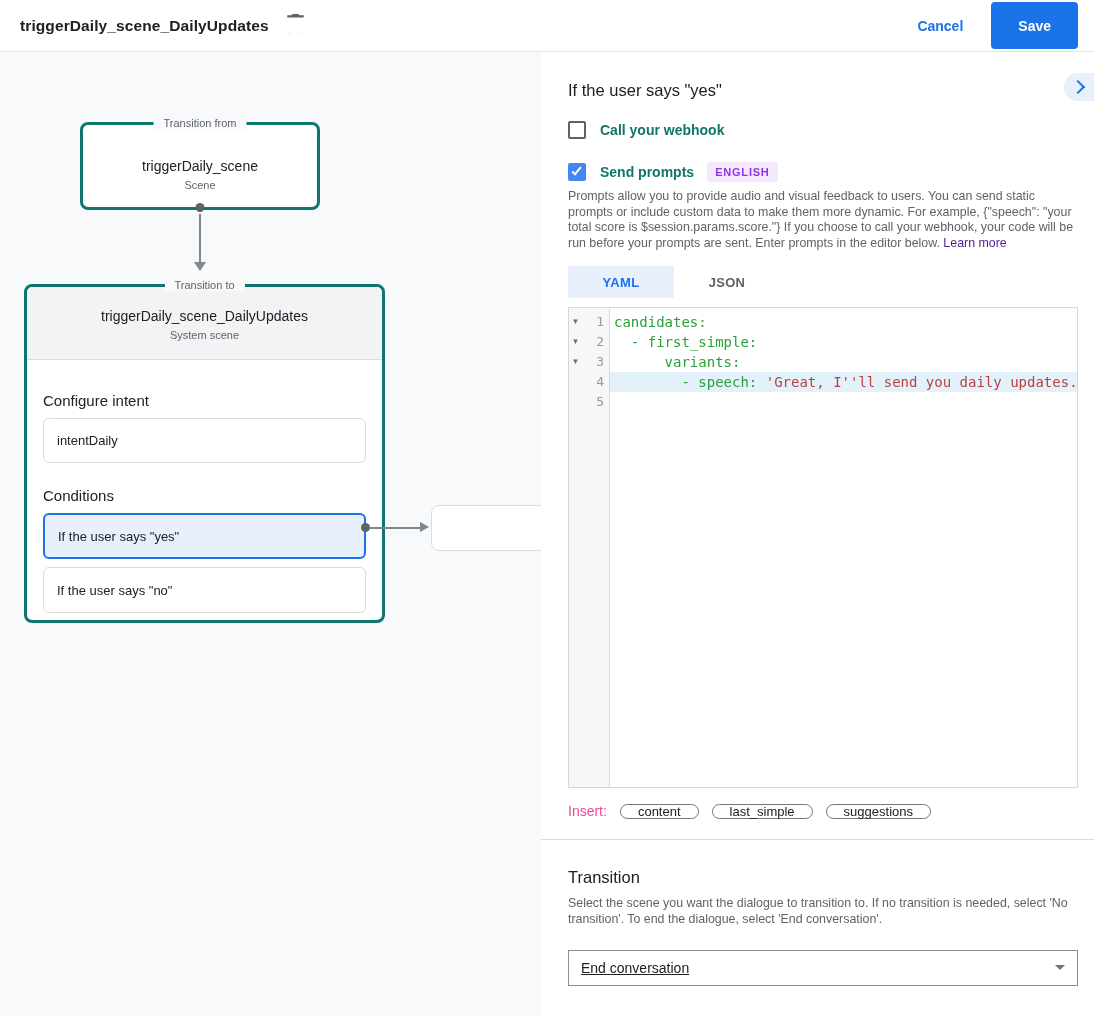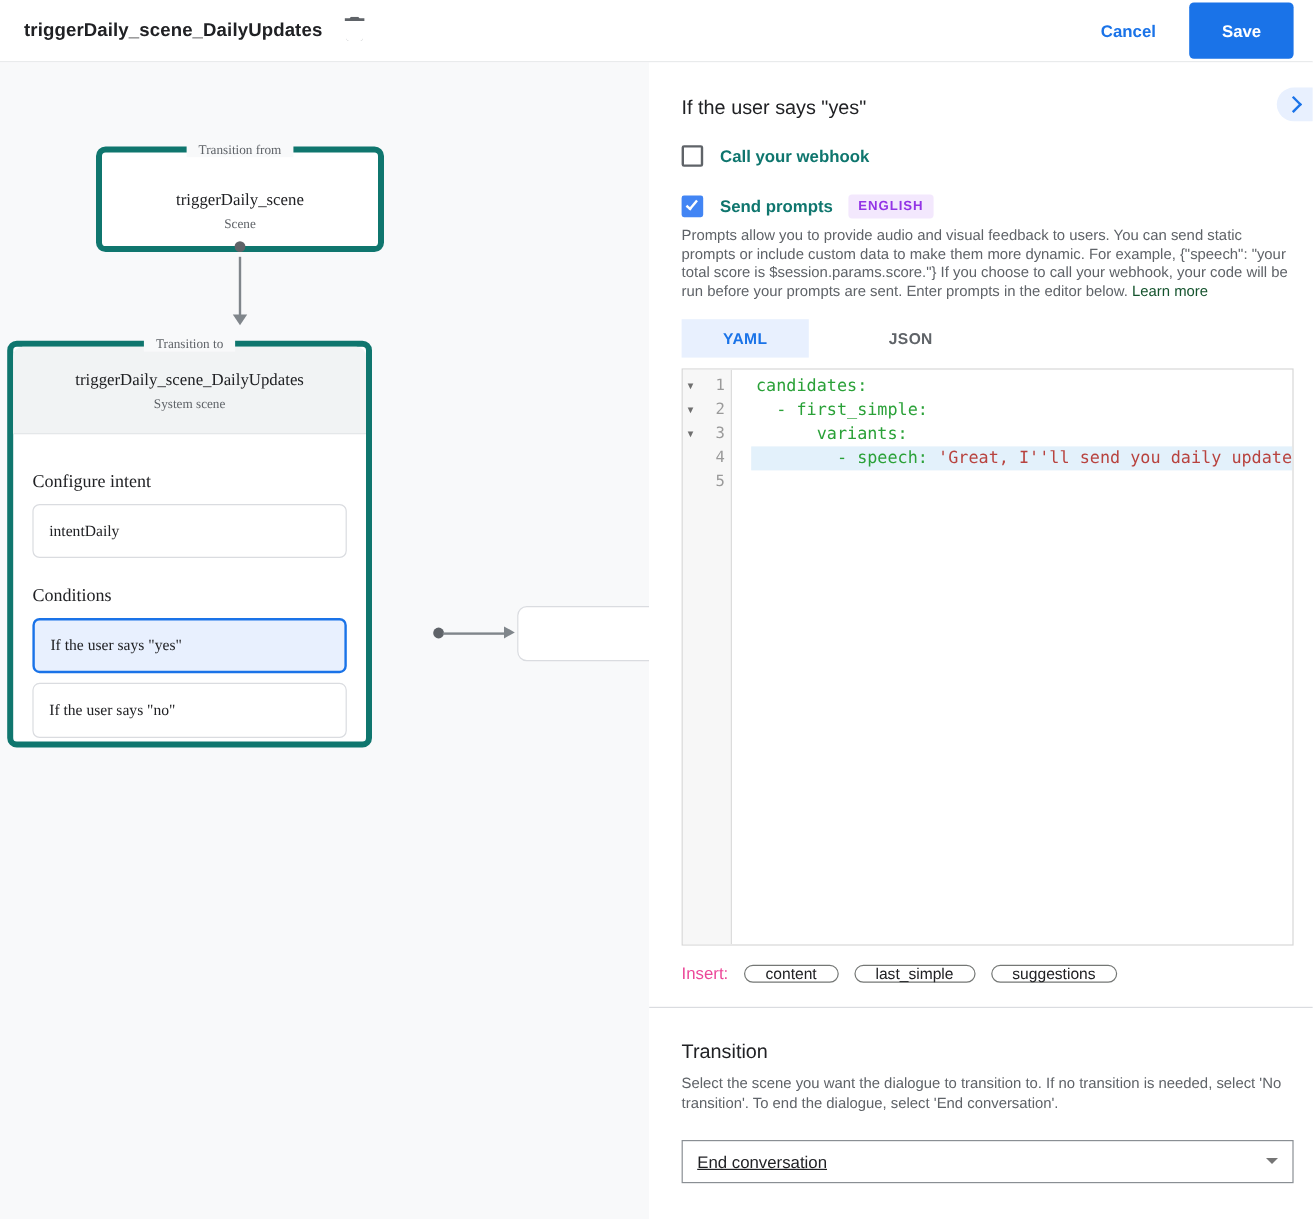--- a/index.html
+++ b/index.html
@@ -16,33 +16,33 @@
     font-family:inherit; margin-right:28px; cursor:pointer; }
   .save-btn { background:#1a73e8; color:#fff; border:none; border-radius:4px; height:47px;
     padding:0 27px; font-size:14px; font-weight:600; font-family:inherit; cursor:pointer; }
 
   
   .main { display:flex; height:964px; }
   .canvas { width:541px; background:#f8f9fa; position:relative; overflow:hidden; flex:none; }
   .panel { flex:1; background:#fff; position:relative; padding:29px 16px 0 27px; }
 
   
-  .node { position:absolute; background:#fff; border:5px solid #0f766e; border-radius:8px;font-family:Liberation Serif, serif; }
+  .node { position:absolute; background:#fff; border:3px solid #0f766e; border-radius:8px; }
   .node-legend { position:absolute; top:-8px; left:50%; transform:translateX(-50%);
     background:#f8f9fa; padding:0 10px; font-size:11px; color:#5f6368; white-space:nowrap; }
   .from-box { left:80px; top:70px; width:240px; height:88px; text-align:center; }
   .from-title { margin-top:33px; font-size:14px; color:#202124; }
   .node-subtitle { margin-top:5px; font-size:11px; color:#5f6368; }
   .port-dot { position:absolute; width:9px; height:9px; border-radius:50%; background:#5f6368; }
   .dot-from { left:50%; bottom:-5px; transform:translateX(-50%); }
   .vline { position:absolute; left:199px; top:162px; width:1.5px; height:49px; background:#80868b; }
   .arrow-down { position:absolute; left:194px; top:210px; width:0; height:0;
     border-left:6px solid transparent; border-right:6px solid transparent; border-top:9px solid #80868b; }
 
-  .to-box { left:6px; top:232px; width:304px; height:339px; }
+  .to-box { left:24px; top:232px; width:361px; height:339px; }
   .to-header { background:#f1f3f4; border-bottom:1px solid #dadce0; border-radius:8px 8px 0 0;
     height:73px; text-align:center; }
   .to-title { padding-top:21px; font-size:14px; color:#202124; }
   .to-body { padding:32px 16px; }
   .section-label { font-size:15px; color:#202124; }
   .intent-box { margin-top:9px; height:45px; border:1px solid #dadce0; border-radius:6px;
     background:#fff; display:flex; align-items:center; padding-left:13px; font-size:13px; cursor:pointer; }
   .cond-label { margin-top:24px; }
   .cond { height:46px; border-radius:6px; display:flex; align-items:center; padding-left:13px;
     font-size:13px; cursor:pointer; }
@@ -70,37 +70,37 @@
   .checkbox { width:18px; height:18px; border:2px solid #5f6368; border-radius:2px;
     background:#fff; flex:none; cursor:pointer; }
   .checkbox-checked { border-color:#4285f4; background:#4285f4; position:relative; }
   .checkmark { position:absolute; left:4px; top:0px; width:5px; height:10px;
     border-right:2px solid #fff; border-bottom:2px solid #fff; transform:rotate(40deg); }
   .check-label { margin-left:14px; font-size:14px; font-weight:700; color:#0f766e; }
   .lang-badge { margin-left:13px; background:#f3e8fd; color:#9334e6; font-size:11px; font-weight:600;
     letter-spacing:.8px; padding:4px 8px; border-radius:3px; }
 
   .desc { margin-top:7px; font-size:12.4px; line-height:15.6px; color:#5f6368; width:510px; }
-  .link { color:#14532d; text-decoration:none; cursor:pointer; }
-
-  .tabs { margin-top:15px; display:flex;gap:32px; }
+  .link { color:#4c1d95; text-decoration:none; cursor:pointer; }
+
+  .tabs { margin-top:15px; display:flex; }
   .tab { width:106px; height:32px; display:flex; align-items:center; justify-content:center;
     font-size:13px; font-weight:600; letter-spacing:.3px; cursor:pointer; color:#5f6368; }
   .tab-active { background:#e8f0fe; color:#1a73e8; }
 
   .editor { margin-top:9px; width:510px; height:481px; border:1px solid #d7d7d7;
     display:flex; background:#fff; overflow:hidden; cursor:text; }
   .gutter { width:41px; background:#f7f7f7; border-right:1px solid #dcdcdc; padding-top:4px; flex:none; }
   .gutter-line { display:flex; height:20px; line-height:20px; }
   .fold-arrow { width:13px; text-align:center; font-size:8px; color:#6f6f6f; }
   .line-number { flex:1; text-align:right; padding-right:5px;
     font-family:"DejaVu Sans Mono", monospace; font-size:13px; color:#9a9a9a; }
   .code { flex:1; padding-top:4px; overflow:hidden; }
   .code-line { height:20px; line-height:20px; white-space:pre;
-    font-family:"DejaVu Sans Mono", monospace; font-size:14px; padding-left:4px;margin-left:16px; }
+    font-family:"DejaVu Sans Mono", monospace; font-size:14px; padding-left:4px; }
   .code-line.hl { background:#e3f1fb; }
   .tok-key { color:#2aa138; }
   .tok-string { color:#b8433f; }
 
   .insert-row { margin-top:15px; display:flex; align-items:center; }
   .insert-label { font-size:14px; color:#ec4899; }
   .chip { margin-left:13px; height:15px; border:1px solid #747775; border-radius:14px;
     background:#fff; padding:0 17px; font-size:13px; color:#202124; font-family:inherit;
     display:flex; align-items:center; cursor:pointer; }
 

